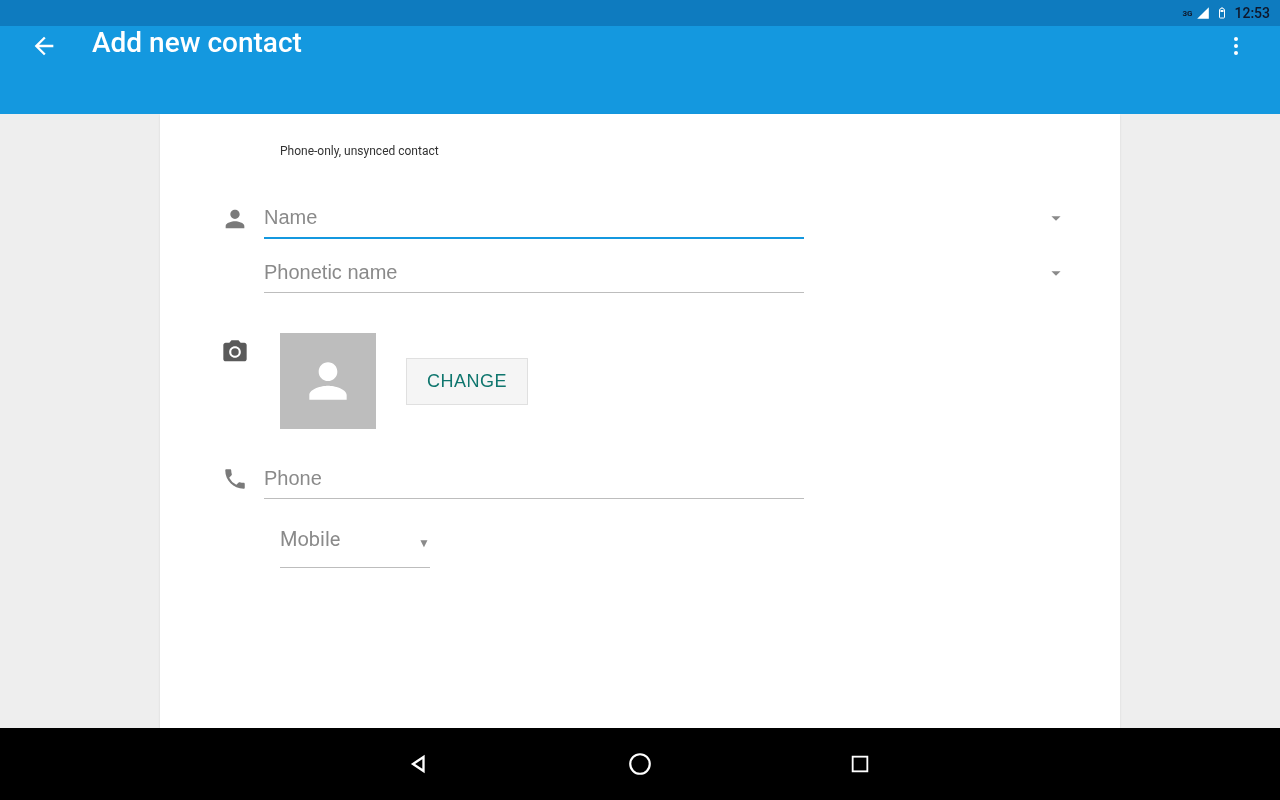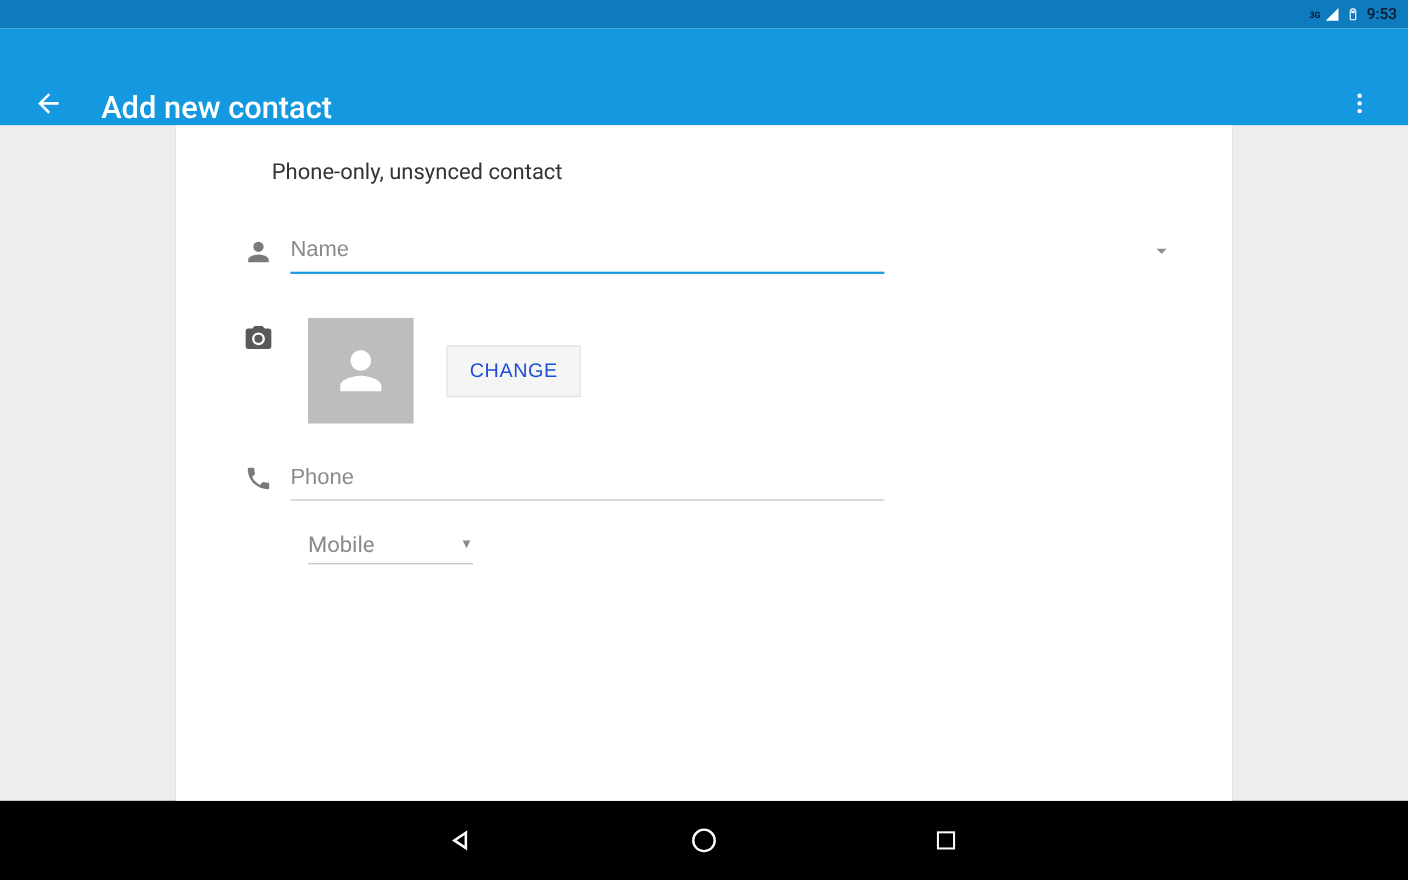--- a/index.html
+++ b/index.html
@@ -4,53 +4,53 @@
 <style>
   * { box-sizing: border-box; margin: 0; padding: 0; }
   html, body { width: 1280px; height: 800px; font-family: Roboto, Arial, sans-serif; background: #eeeeee; overflow: hidden; }
   .status-bar {
     height: 26px; background: #0e7bbf; color: #0f172a; display: flex;
     justify-content: flex-end; align-items: center; padding: 0 10px; font-size: 14px; gap: 6px;
   }
   .status-bar .clock { font-weight: 500; }
   .app-bar {
     height: 88px; background: #1498df; color: #fff; display: flex;
-    align-items: flex-end; padding: 0 24px; gap: 28px; font-size: 28px;
+    align-items: flex-start; padding: 0 24px; gap: 28px; font-size: 28px;
   }
   .app-bar .title { flex: 1; font-weight: 500; }
   .icon-btn { display:inline-flex; align-items:center; justify-content:center; width:40px; height:40px; cursor:pointer; }
   .content-wrap { display:flex; justify-content:center; height: 614px; background:#eeeeee; }
   .card {
     width: 960px; background:#fff; padding: 30px 60px 40px 60px;
     box-shadow: 0 1px 3px rgba(0,0,0,0.05), 0 1px 2px rgba(0,0,0,0.05);
   }
-  .subtitle { font-size: 20px; color:#333; margin-bottom: 40px; margin-left: 27px; }
+  .subtitle { font-size: 12px; color:#333; margin-bottom: 40px; margin-left: 60px; }
   .field-row { display:flex; align-items:center; gap: 14px; margin-bottom: 14px; }
   .leading-icon { width: 30px; height: 30px; color:#7a7a7a; flex-shrink:0; display:flex; align-items:center; justify-content:center; }
   .spacer-icon { width:30px; flex-shrink:0; }
   .input-wrap { flex:1; position:relative; }
   .md-input {
     width: 540px; border:none; border-bottom: 1px solid #bdbdbd; font-size: 20px; padding: 8px 0 8px 0;
     color:#333; background:transparent; outline:none;
   }
   .md-input::placeholder { color:#8a8a8a; }
   .md-input.focused { border-bottom: 2px solid #1498df; }
   .expand-btn { position:absolute; right:-10px; top:6px; color:#8a8a8a; cursor:pointer; width:28px; height:28px; display:flex; align-items:center; justify-content:center;}
   .photo-row { display:flex; align-items:center; gap:30px; margin-top:40px; margin-bottom:30px;}
   .photo-row .leading-icon{ align-self:flex-start; margin-top:4px;}
   .avatar-placeholder { width:96px; height:96px; background:#bdbdbd; display:flex; align-items:center; justify-content:center; }
   .change-btn {
-    background:#f5f5f5; border:1px solid #e0e0e0; color:#1d4ed8; font-size:18px; font-weight:500;
+    background:#f5f5f5; border:1px solid #e0e0e0; color:#0f766e; font-size:18px; font-weight:500;
     letter-spacing:0.5px; padding:12px 20px; cursor:pointer;
   }
   .phone-section { margin-top: 16px; }
   .select-wrap { display:flex; align-items:center; gap:30px; margin-top:20px;}
   .md-select {
     width:150px; border:none; border-bottom:1px solid #bdbdbd; font-size:20px;
-    color:#8a8a8a; padding:8px 24px 5px 0; position:relative; cursor:pointer;
+    color:#8a8a8a; padding:8px 24px 16px 0; position:relative; cursor:pointer;
   }
   .md-select .caret { position:absolute; right:0; top:50%; transform:translateY(-50%); font-size:12px; color:#8a8a8a; }
   .nav-bar {
     height: 72px; background:#000; display:flex; justify-content:center; align-items:center; gap:180px;
   }
   .nav-bar .nav-icon { color:#fff; display:flex; align-items:center; justify-content:center; width:40px; height:40px; cursor:pointer;}
 </style>
 </head>
 <body>
 
@@ -58,21 +58,21 @@
   <span style="display:flex;align-items:center;gap:2px;">
     <span style="font-size:8px;font-weight:bold;margin-right:2px;">3G</span>
     <svg width="14" height="14" viewBox="0 0 24 24" fill="#fff">
         <path d="M2 22h20V2z"></path>
       </svg>
   </span>
   <svg width="12" height="16" viewBox="0 0 24 24" fill="#fff">
     <path d="M15.67 4H14V2h-4v2H8.33C7.6 4 7 4.6 7 5.33v15.33C7 21.4 7.6 22 8.33 22h7.33c.74 0 1.34-.6 1.34-1.33V5.33C17 4.6 16.4 4 15.67 4z" fill="none" stroke="#fff" stroke-width="2"></path>
     <rect x="9" y="6" width="6" height="4" fill="#fff"></rect>
   </svg>
-  <span class="clock">9:53</span>
+  <span class="clock">12:53</span>
 </div>
 
 <div class="app-bar">
   <span class="icon-btn">
     <svg width="28" height="28" viewBox="0 0 24 24" fill="#fff">
         <path d="M20 11H7.83l5.59-5.59L12 4l-8 8 8 8 1.41-1.41L7.83 13H20z"></path>
       </svg>
   </span>
   <span class="title">Add new contact</span>
   <span class="icon-btn">
@@ -97,20 +97,31 @@
       <div class="input-wrap">
         <input class="md-input focused" placeholder="Name" style="">
         <span class="expand-btn">
           <svg width="22" height="22" viewBox="0 0 24 24" fill="#8a8a8a">
               <path d="M7 10l5 5 5-5z"></path>
             </svg>
         </span>
       </div>
     </div>
 
+    <div class="field-row">
+      <span class="spacer-icon"></span>
+      <div class="input-wrap">
+        <input class="md-input" placeholder="Phonetic name" style="">
+        <span class="expand-btn">
+          <svg width="22" height="22" viewBox="0 0 24 24" fill="#8a8a8a">
+              <path d="M7 10l5 5 5-5z"></path>
+            </svg>
+        </span>
+      </div>
+    </div>
 
 
     <div class="photo-row">
       <span class="leading-icon">
         <svg width="28" height="28" viewBox="0 0 24 24" fill="#5a5a5a">
             <path d="M12 15.2a3.2 3.2 0 100-6.4 3.2 3.2 0 000 6.4z"></path>
             <path d="M9 2L7.17 4H4c-1.1 0-2 .9-2 2v12c0 1.1.9 2 2 2h16c1.1 0 2-.9 2-2V6c0-1.1-.9-2-2-2h-3.17L15 2H9zm3 15c-2.76 0-5-2.24-5-5s2.24-5 5-5 5 2.24 5 5-2.24 5-5 5z"></path>
           </svg>
       </span>
       <div class="avatar-placeholder">

